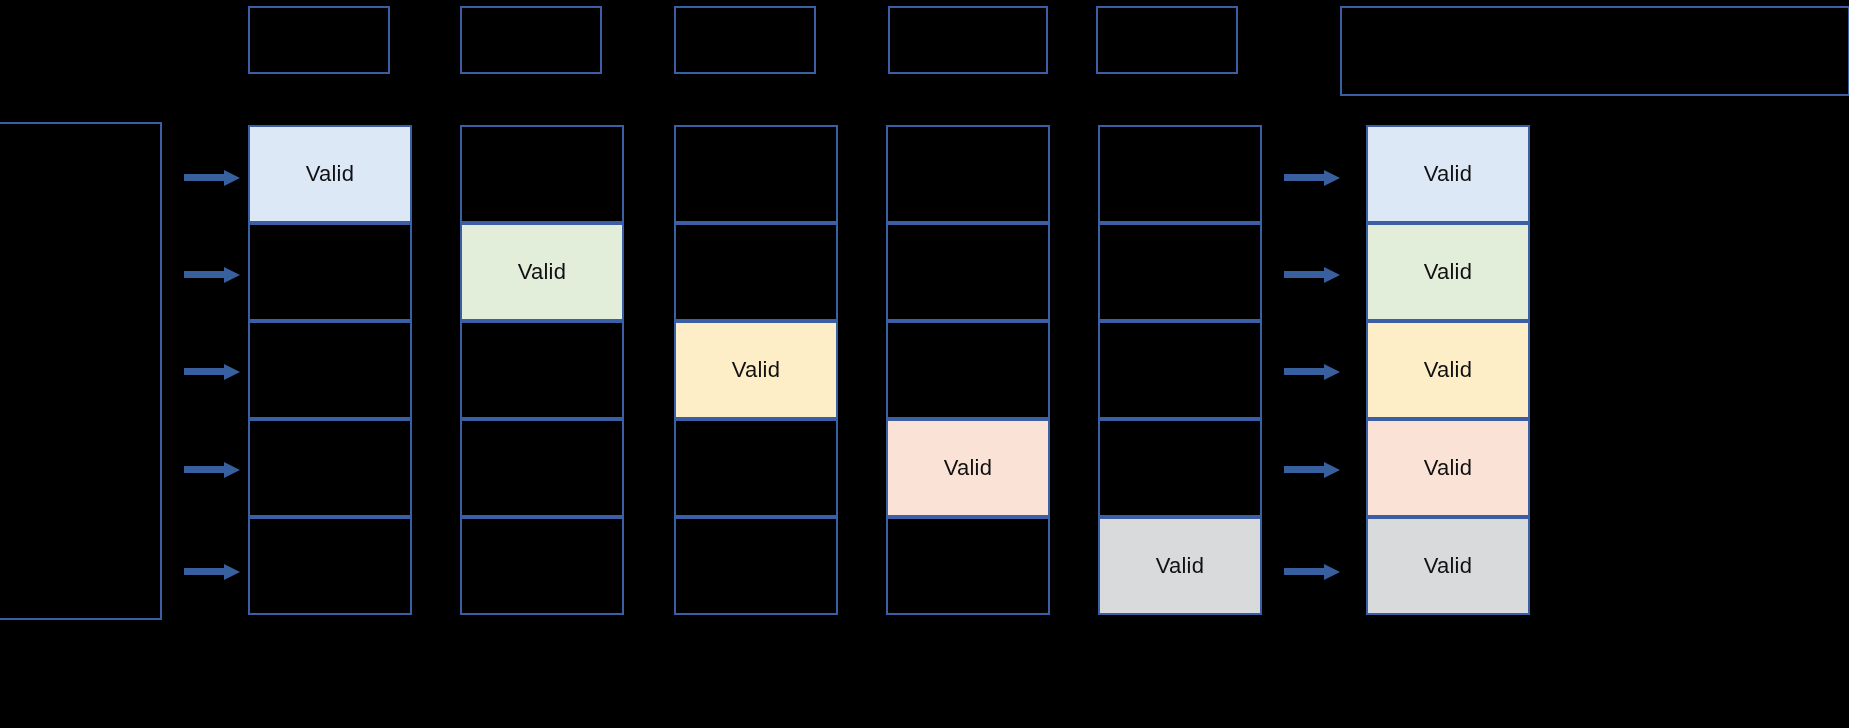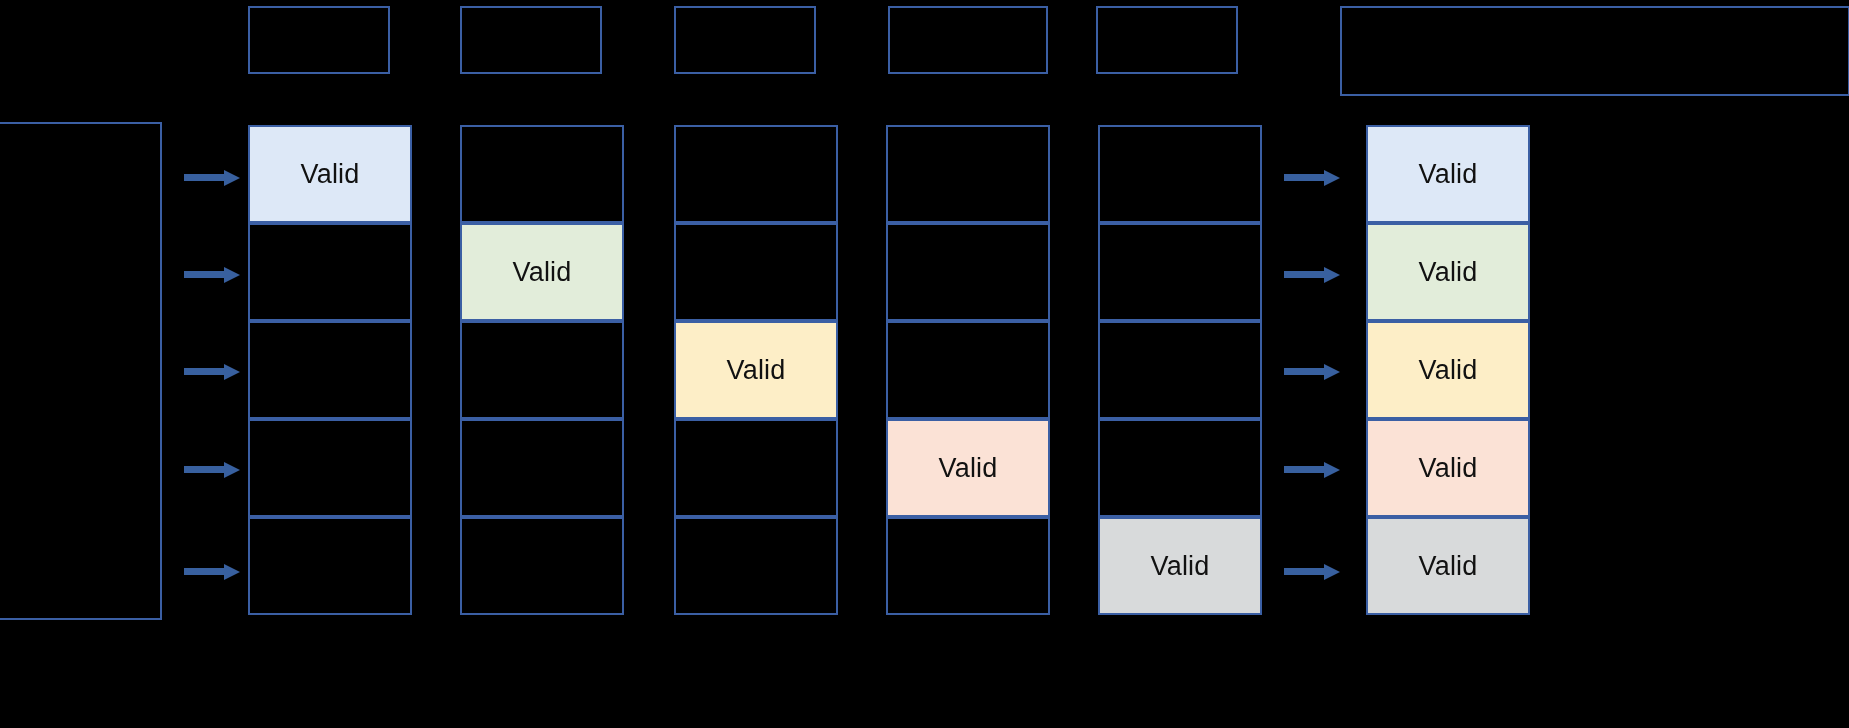--- a/index.html
+++ b/index.html
@@ -6,21 +6,21 @@
   body{width:1849px;height:728px;position:relative;overflow:hidden;
        font-family:"Liberation Sans","DejaVu Sans",sans-serif;}
   .stage{position:absolute;inset:0;}
 
   .box{position:absolute;box-sizing:border-box;border:2px solid #3b5fa4;background:#000;}
 
   .hdr{height:65px;}
 
   .cell{position:absolute;box-sizing:border-box;border:2px solid #3b5fa4;
         background:#000;display:flex;align-items:center;justify-content:center;}
-  .cell span{font-size:27px;color:#111;line-height:1;letter-spacing:.2px;}
+  .cell span{font-size:22px;color:#111;line-height:1;letter-spacing:.2px;}
   .cell.filled span{color:#0d0d0d;}
 
   .arrow{position:absolute;height:14px;}
   .arrow .shaft{position:absolute;left:0;top:4px;height:7px;background:#38609f;}
   .arrow .head{position:absolute;top:0;width:0;height:0;
                border-top:8px solid transparent;border-bottom:8px solid transparent;
                border-left:16px solid #38609f;}
 </style>
 </head>
 <body>

